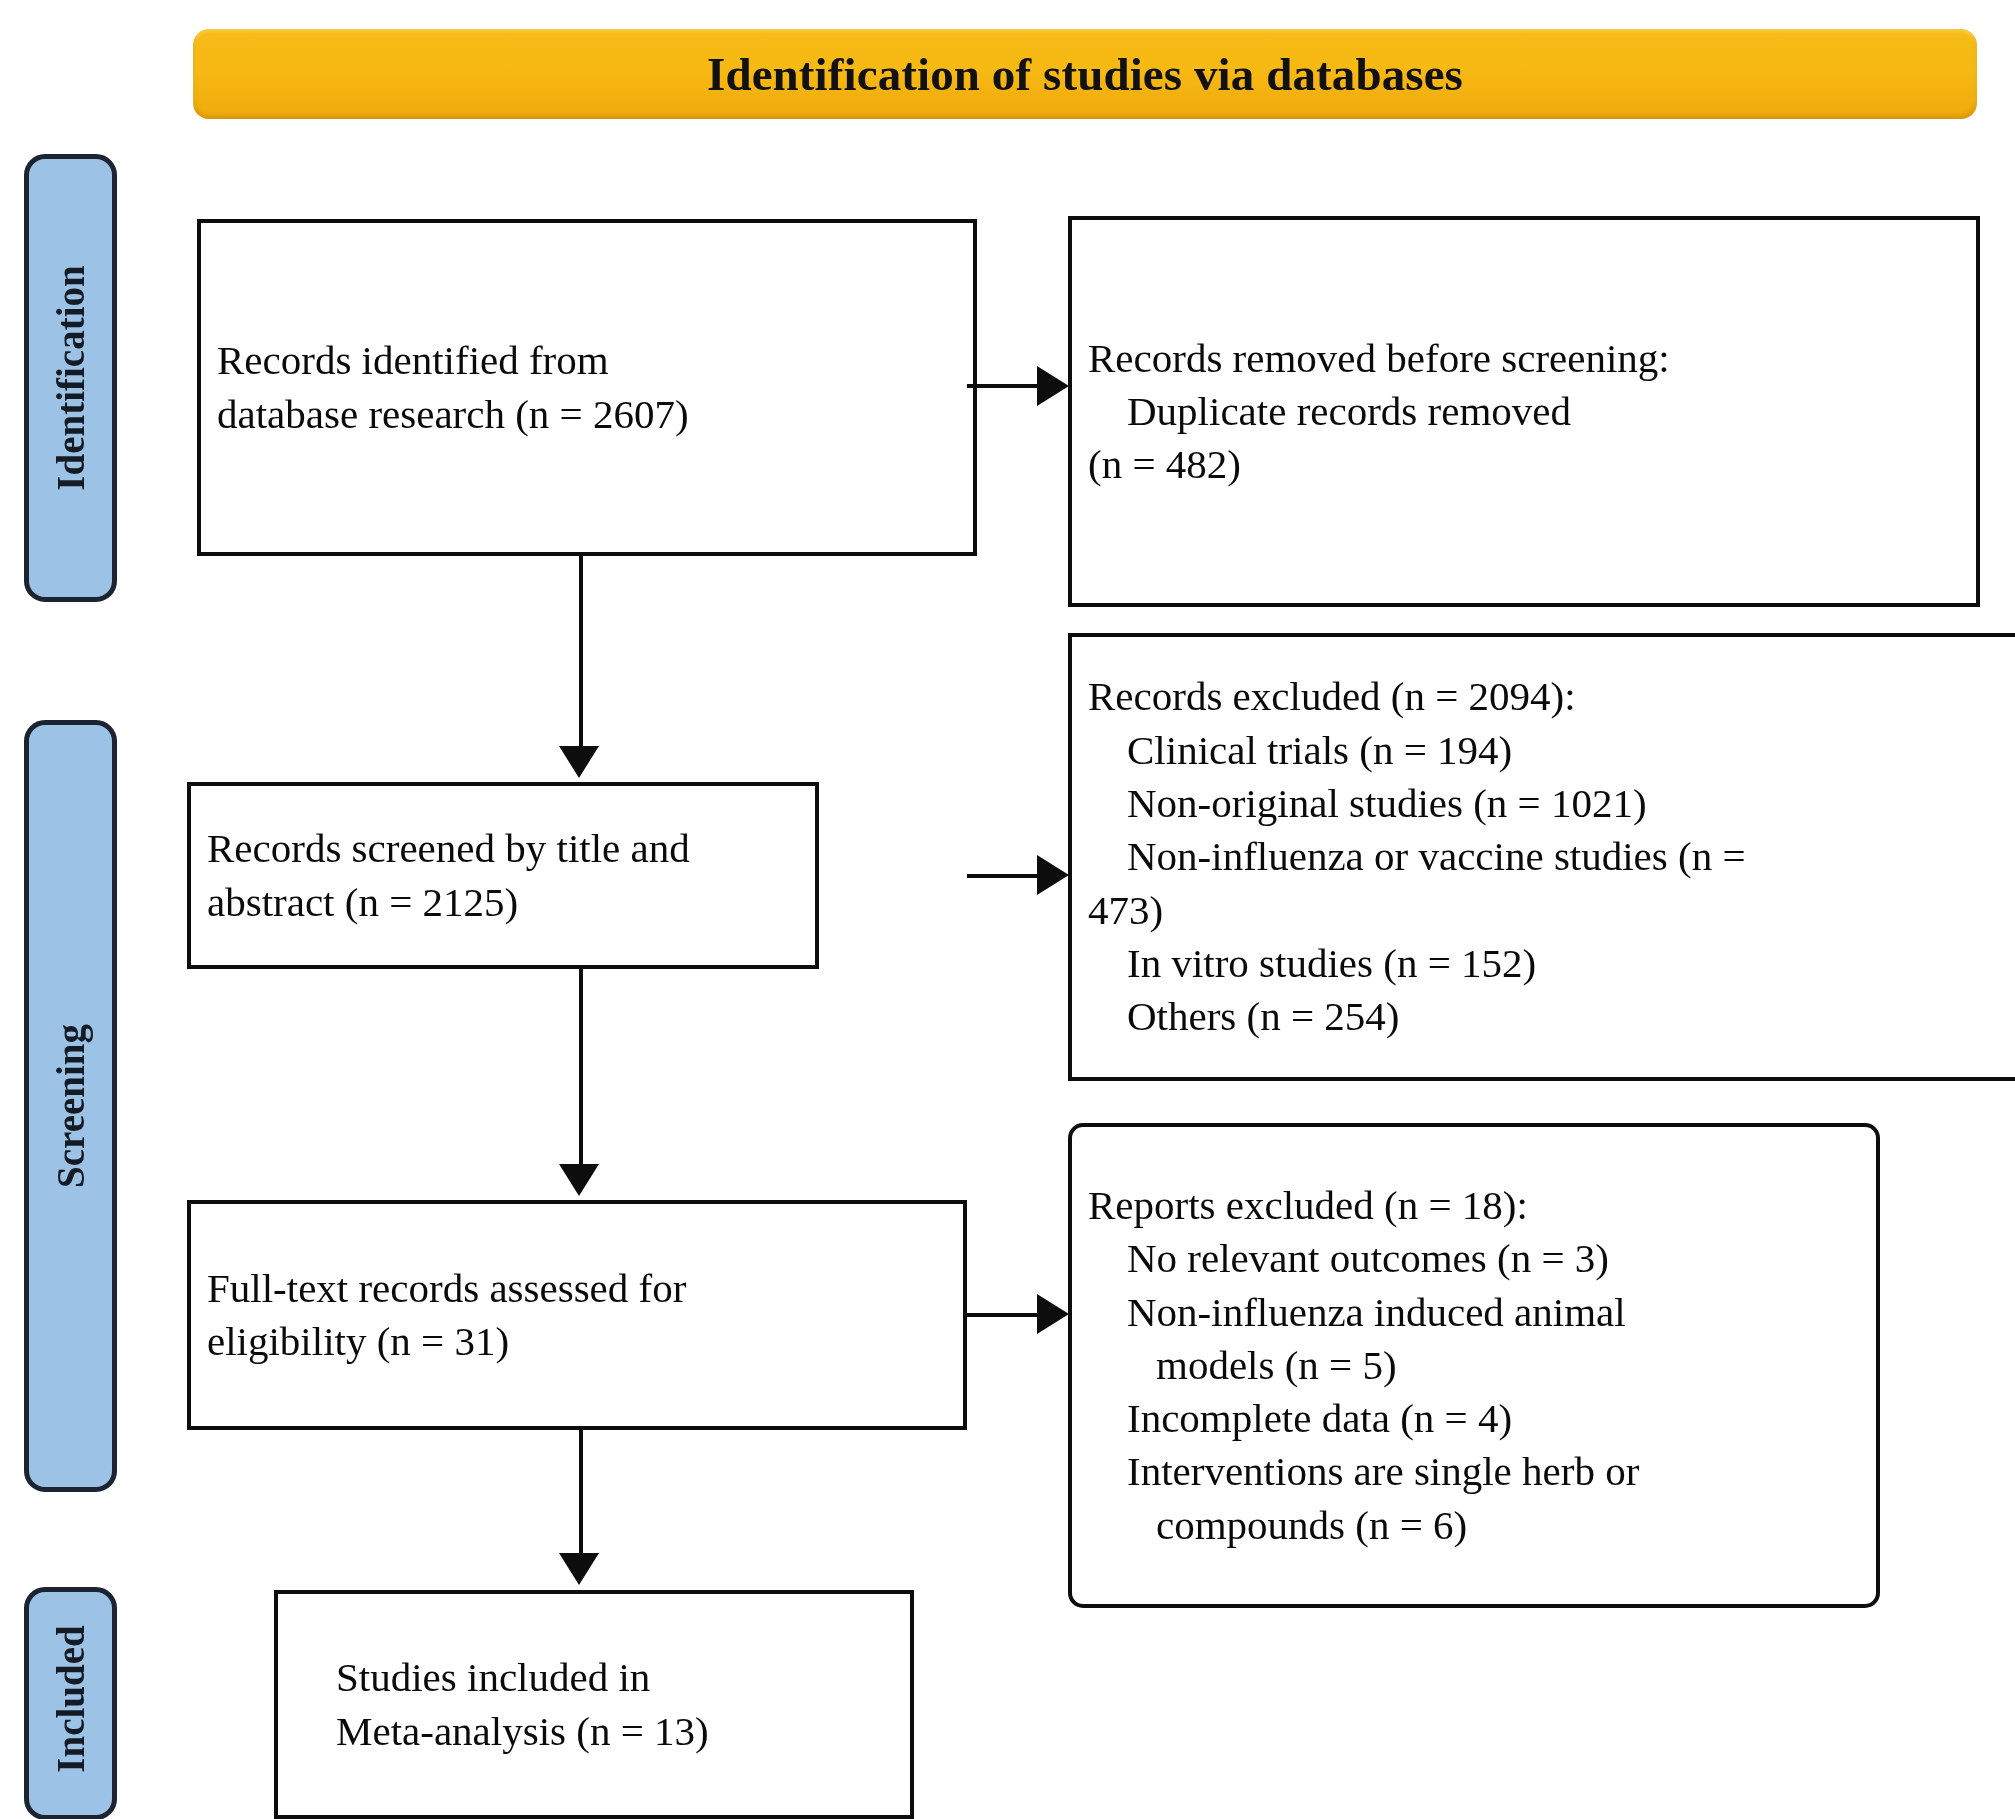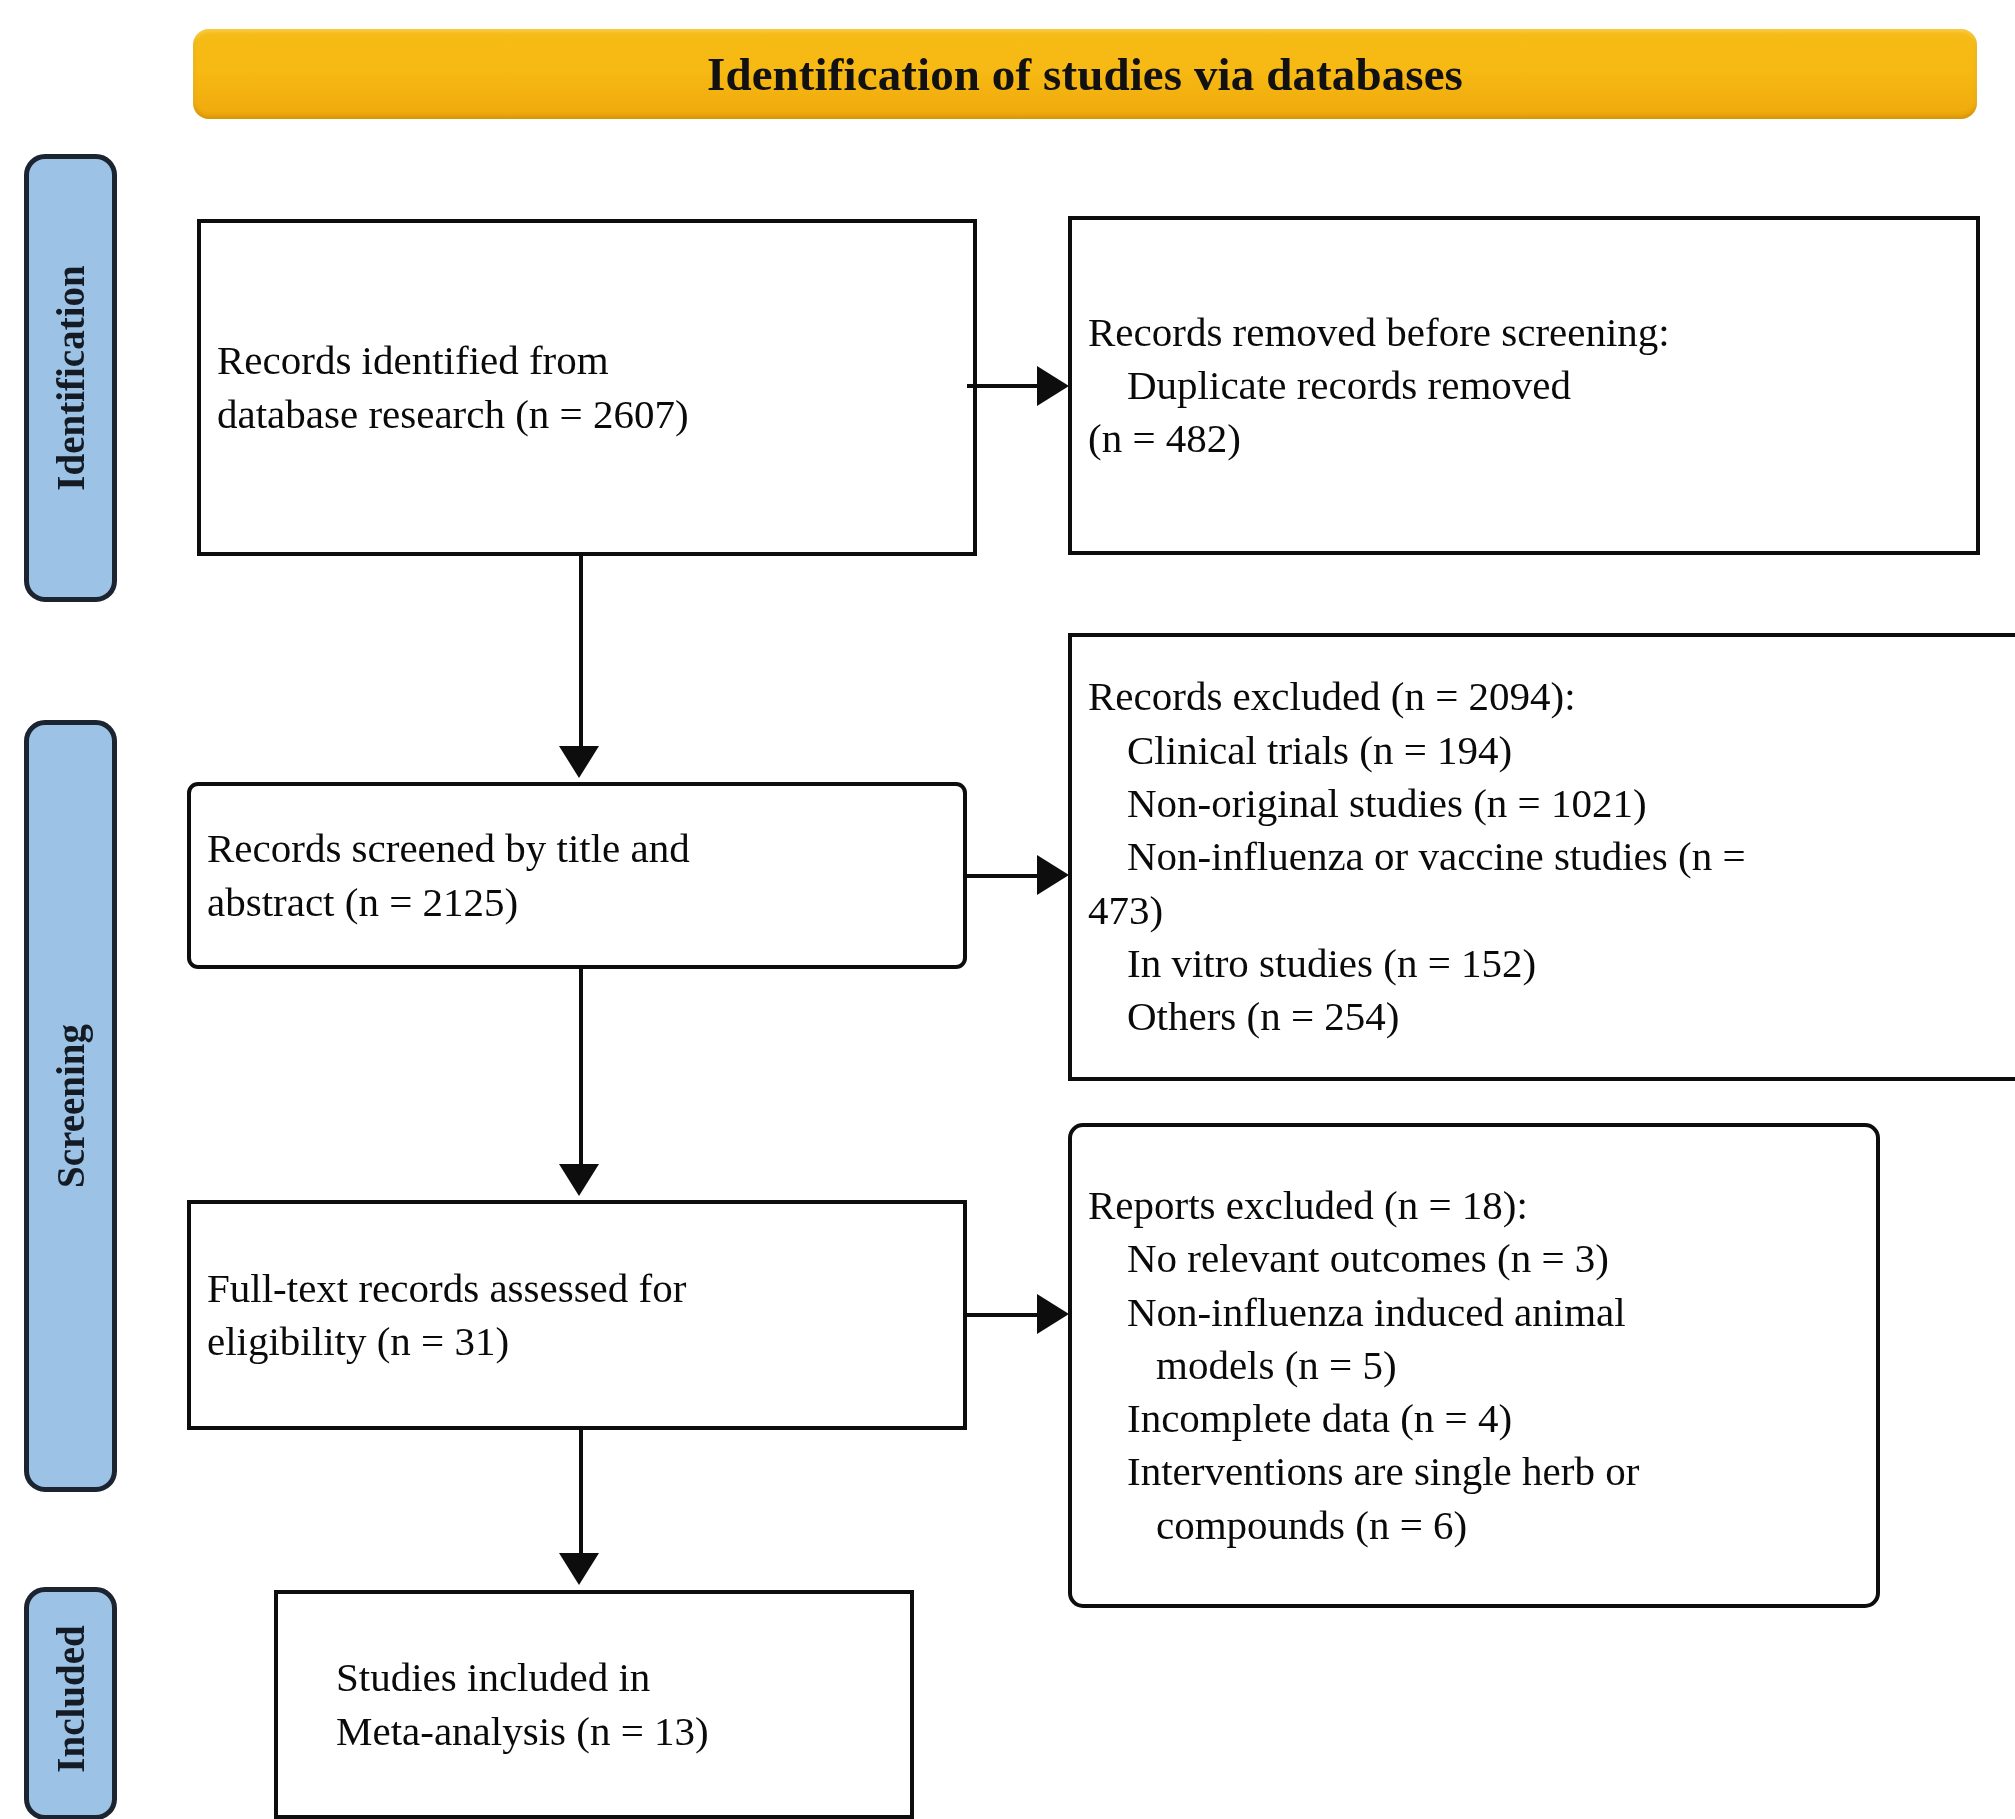--- a/index.html
+++ b/index.html
@@ -91,22 +91,22 @@
     line-height: 1.30;
     color: #0a0a0a;
     padding: 0 16px;
     width: 100%;
   }
   .ln { display: block; white-space: pre-wrap; }
   .ind1 { padding-left: 39px; }   
   .ind2 { padding-left: 68px; }  
 
   #box-identified { left: 187px;  top: 219px;  width: 780px; height: 337px; margin-left: 10px; }
-  #box-removed    { left: 1068px; top: 216px;  width: 912px; height: 339px; }
-  #box-screened   { left: 187px;  top: 782px; width: 780px; height: 187px; border-radius: 11px; }
+  #box-removed    { left: 1068px; top: 216px;  width: 912px; height: 391px; }
+  #box-screened   { left: 187px;  top: 782px; width: 632px; height: 187px; }
   #box-excluded   { left: 1068px; top: 633px; width: 1027px; height: 448px; }
   #box-fulltext   { left: 187px;  top: 1200px; width: 780px; height: 230px; }
   #box-reports    { left: 1068px; top: 1123px; width: 812px; height: 485px; border-radius: 15px; }
   #box-included   { left: 274px;  top: 1590px; width: 640px; height: 229px; padding-left: 42px; }
 
   
   .conn { position: absolute; background: #0d0d0d; }
   .v-line { width: 4.4px; }
   .h-line { height: 4.4px; }
   .arrow-down {

